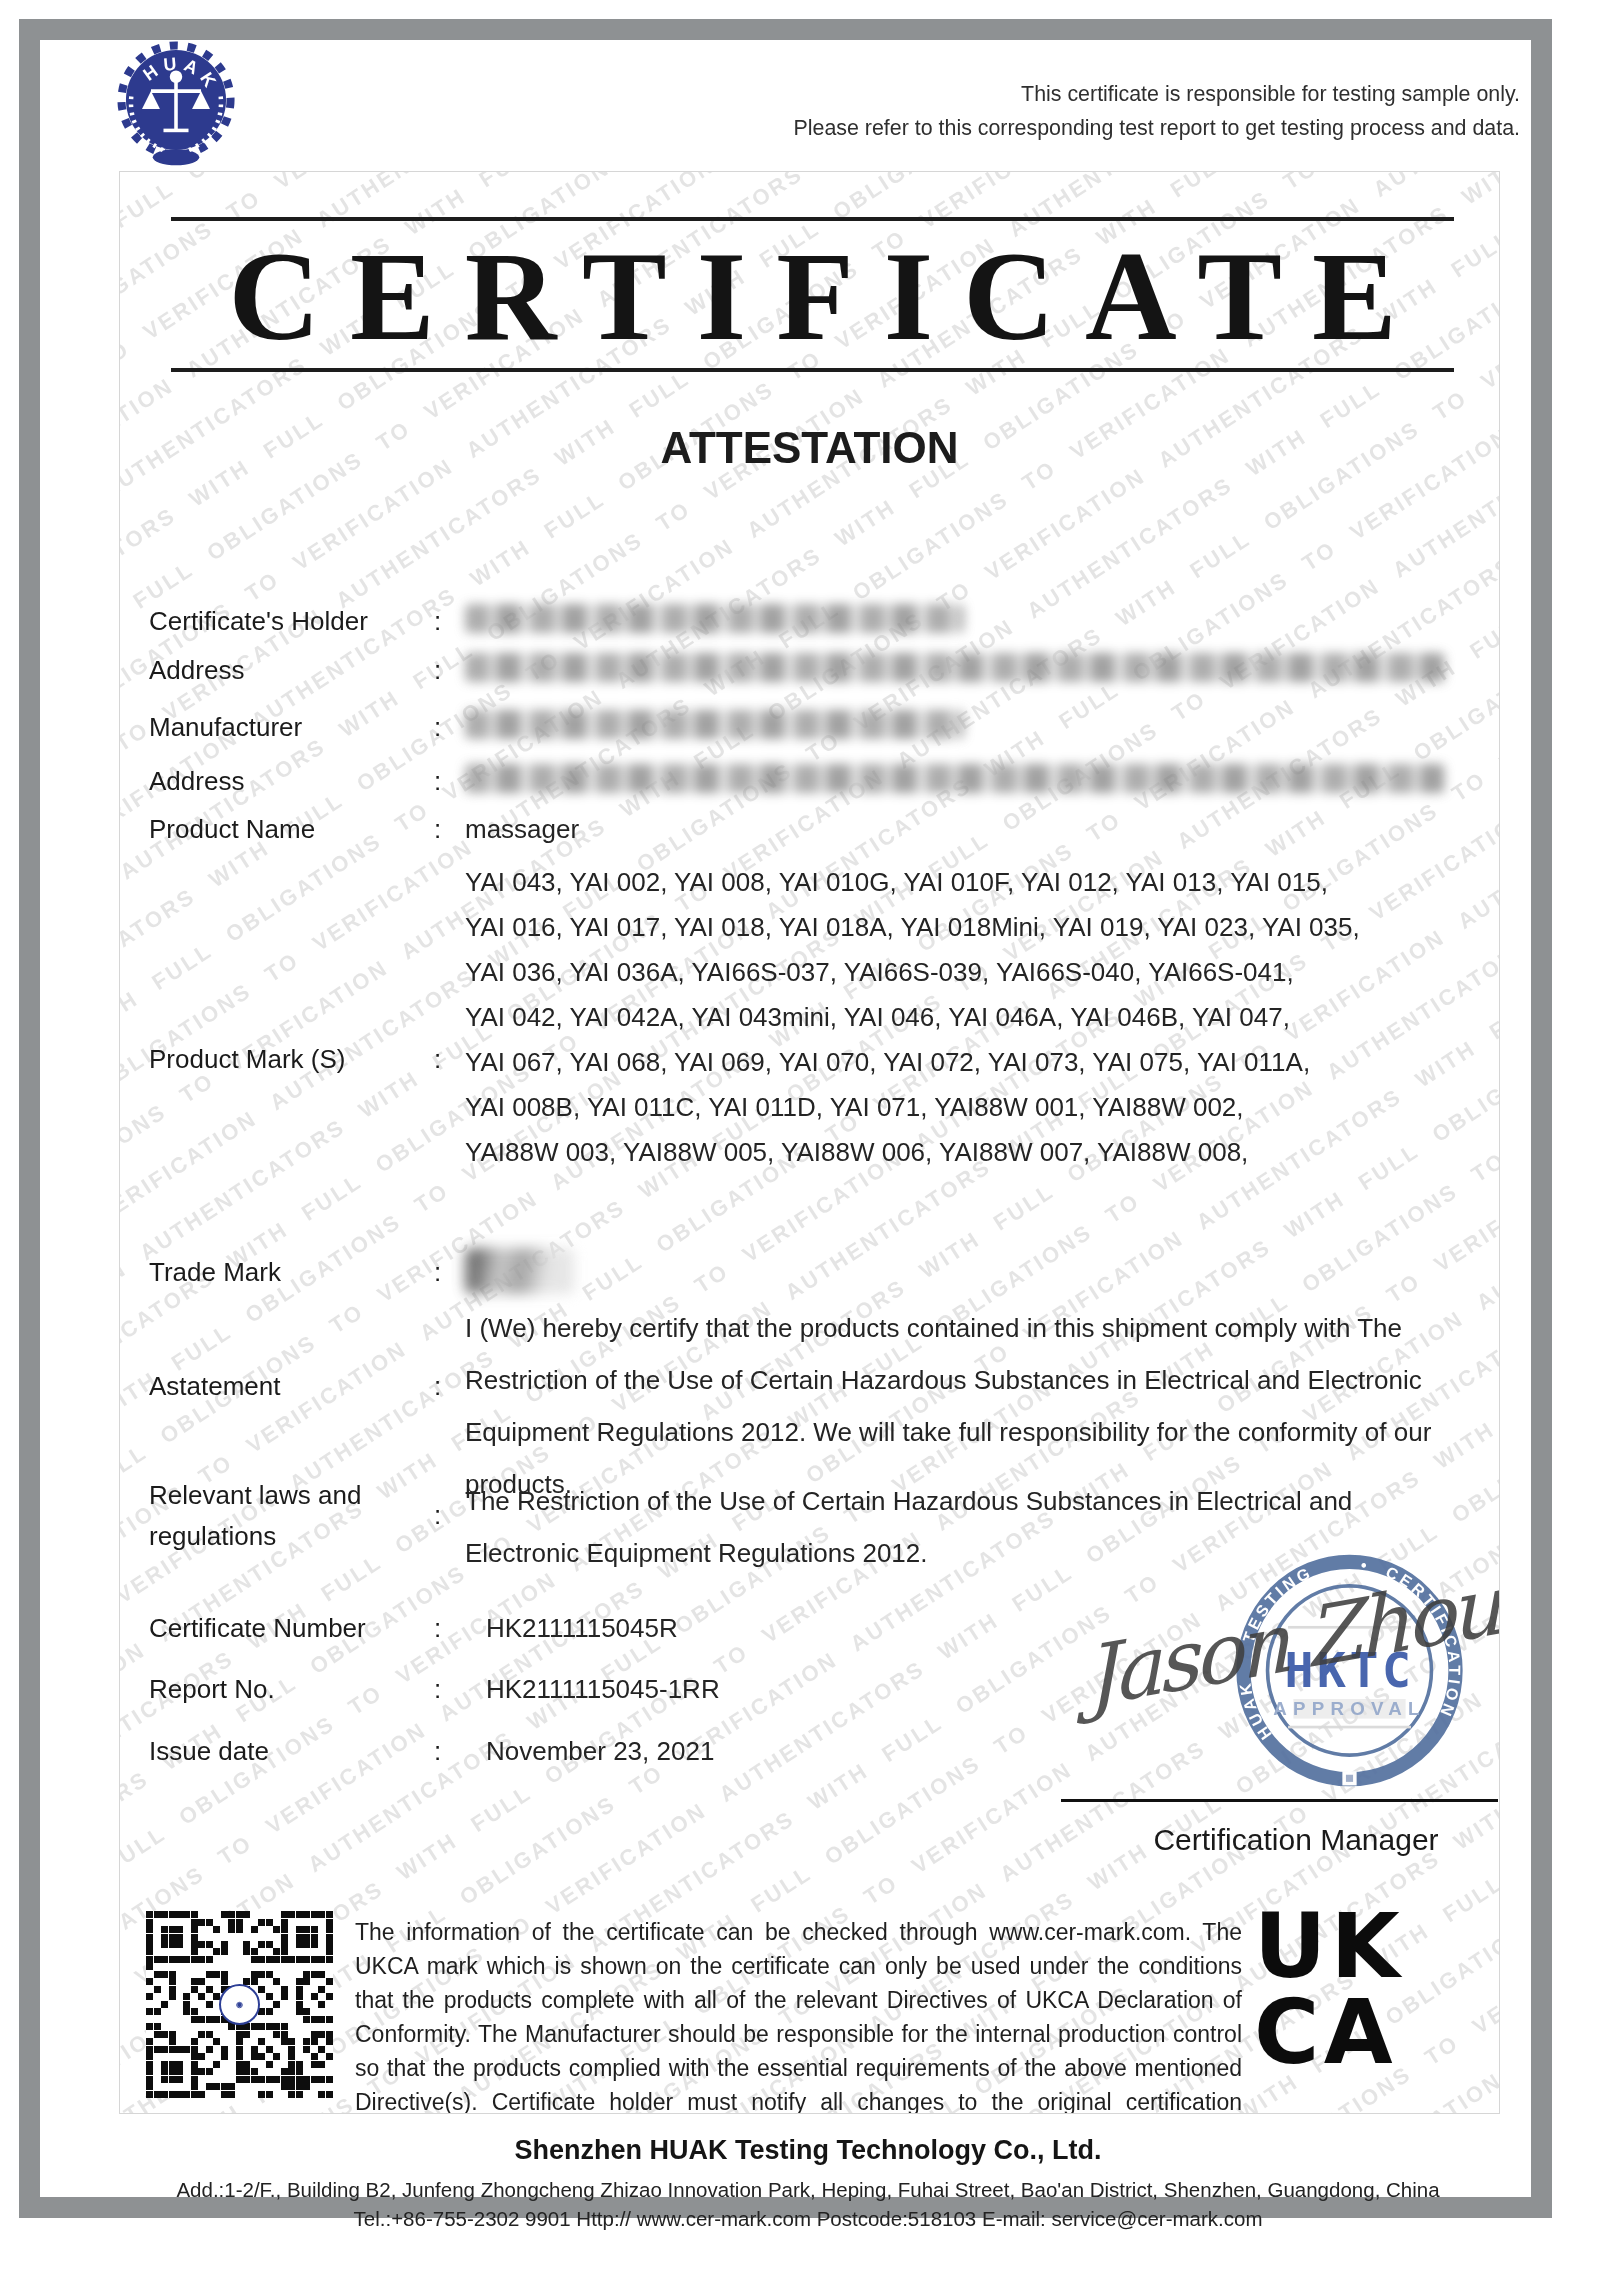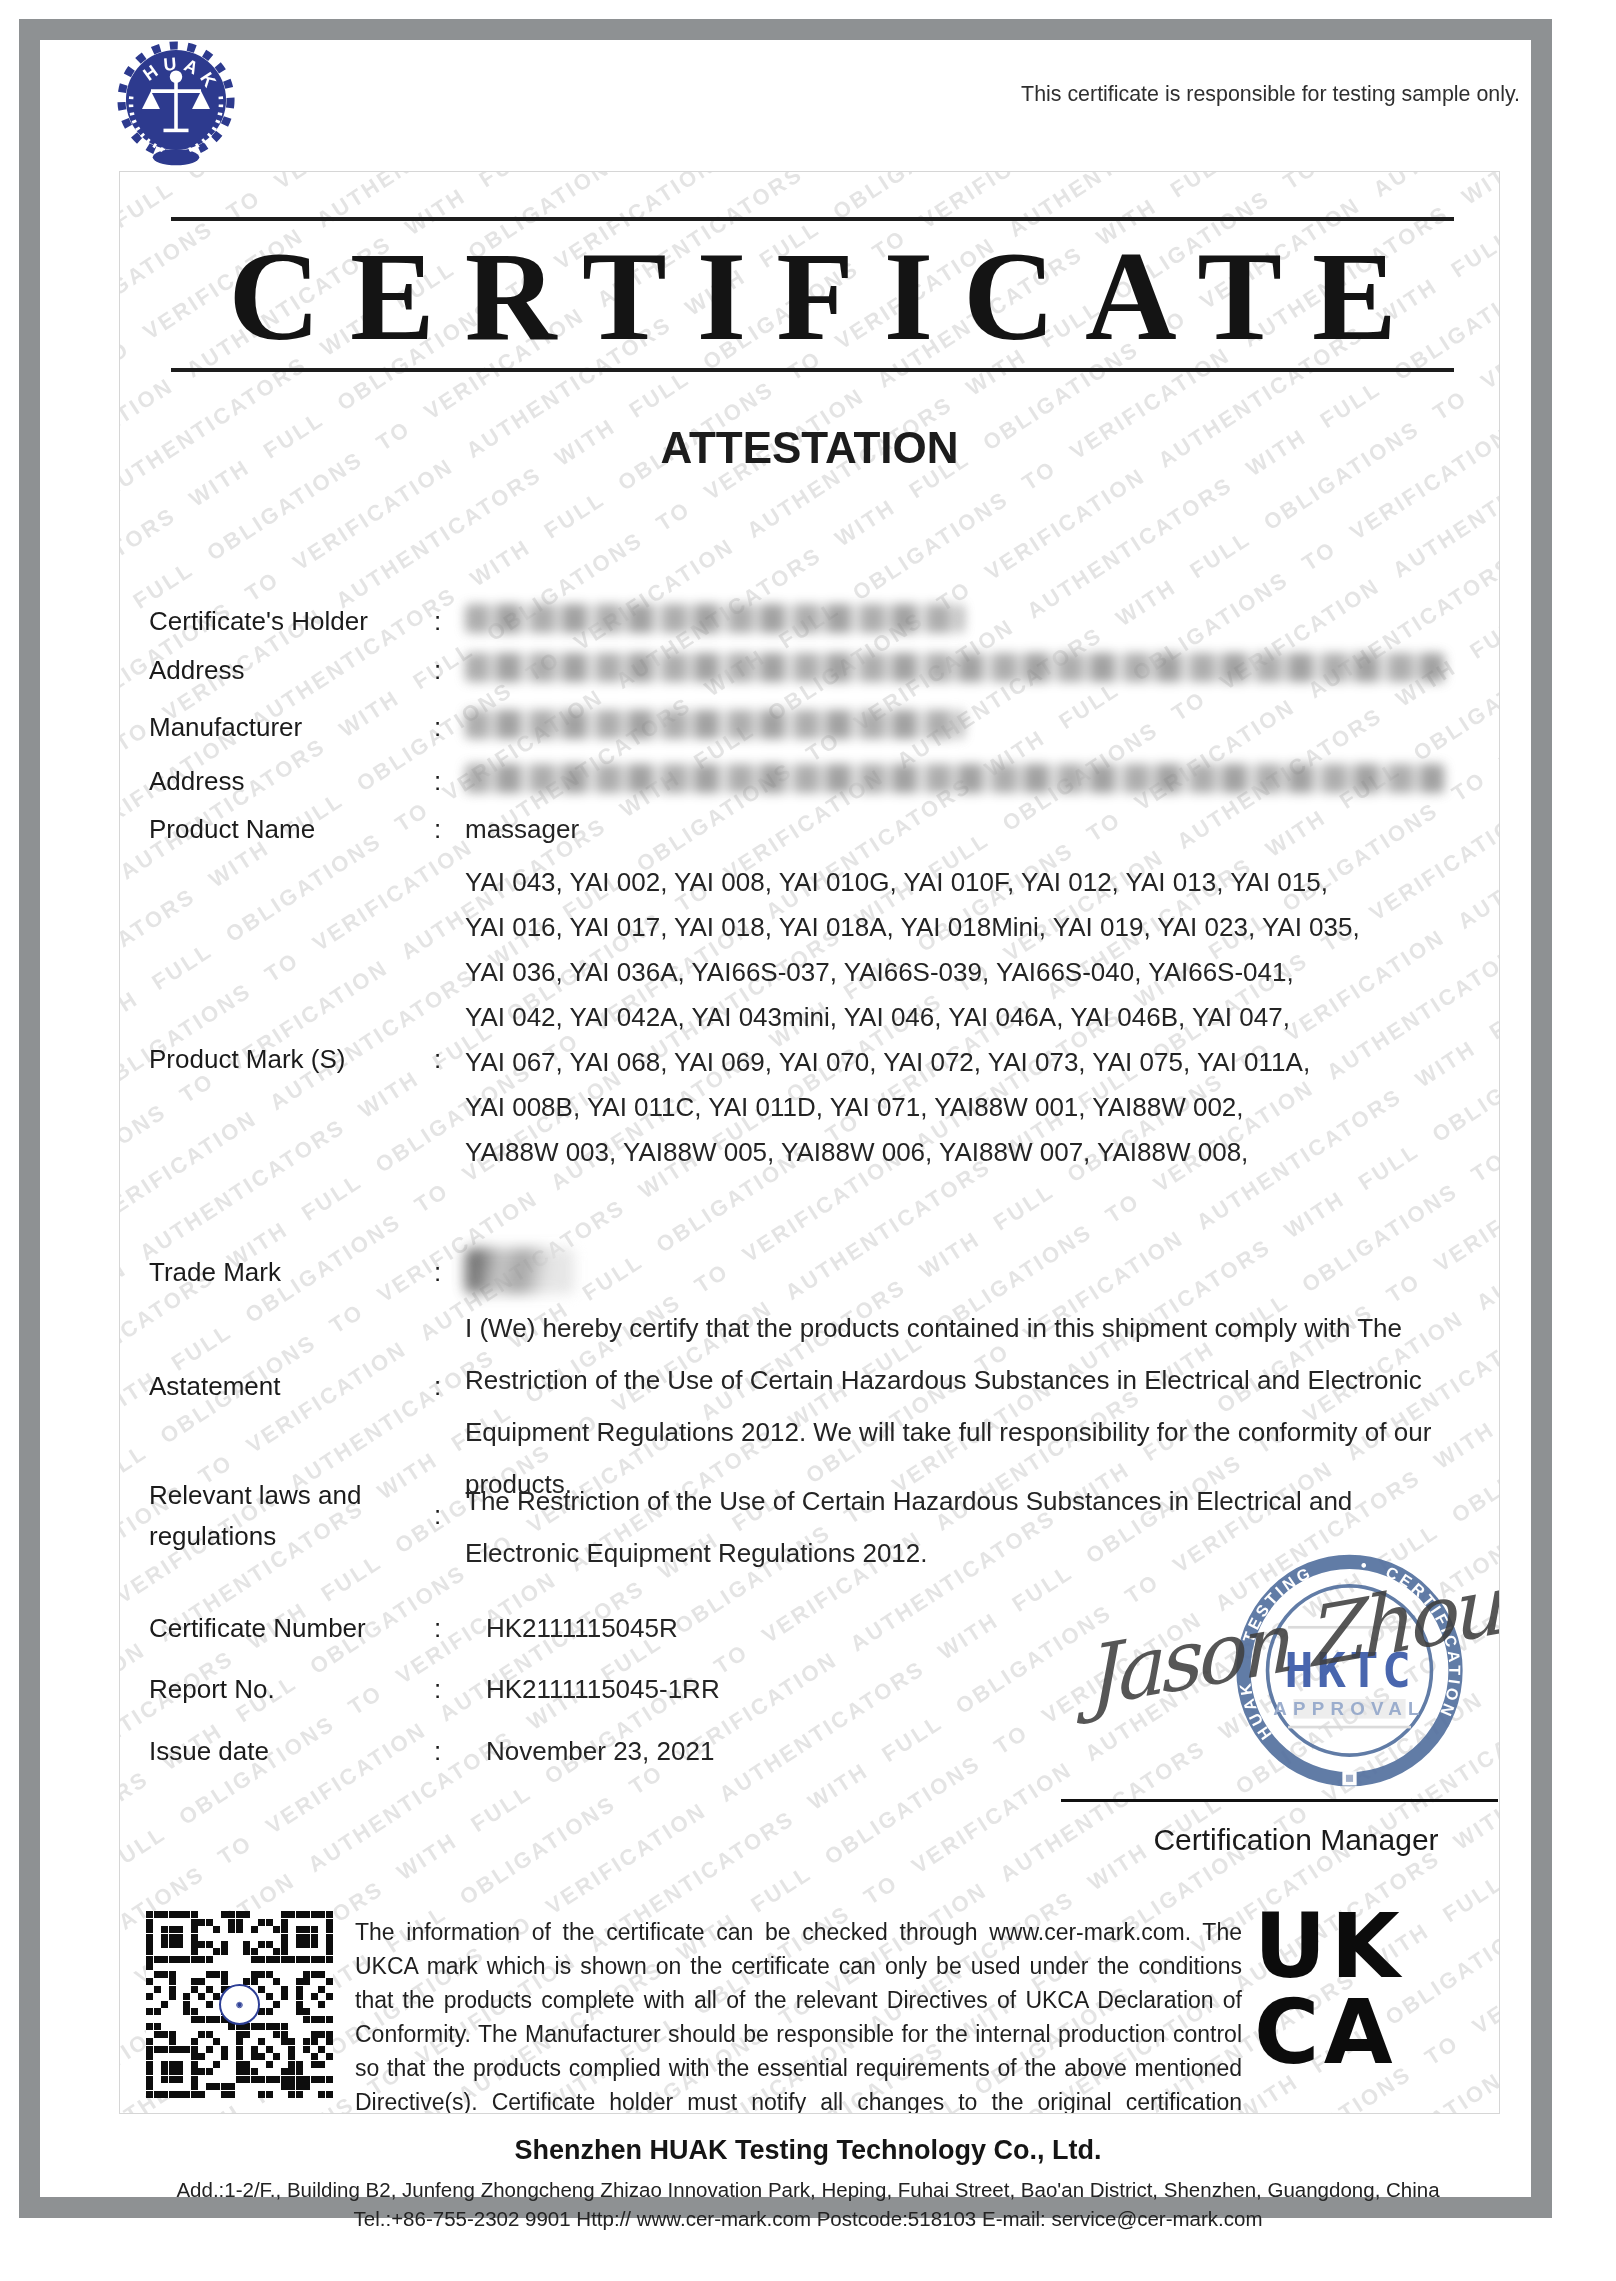--- a/index.html
+++ b/index.html
@@ -89,20 +89,21 @@
     <path d="M 38 56 L 28 76 L 48 76 Z" fill="#ffffff" stroke="none"></path>
     <path d="M 94 56 L 84 76 L 104 76 Z" fill="#ffffff" stroke="none"></path>
     <line x1="52" y1="100" x2="80" y2="100"></line>
   </g>
   <path d="M 16 62 Q 12 106 56 124" fill="none" stroke="#ffffff" stroke-width="5" stroke-dasharray="3 6"></path>
   <path d="M 116 62 Q 120 106 76 124" fill="none" stroke="#ffffff" stroke-width="5" stroke-dasharray="3 6"></path>
 </svg>
 
 <div class="disclaimer">
   <div>This certificate is responsible for testing sample only.</div>
+  <div>Please refer to this corresponding test report to get testing process and data.</div>
 </div>
 
 <div class="wm-box">
   <div class="wm-layer">
       <div class="wm-line" style="margin-left: 0px;">AUTHENTICATORS WITH FULL OBLIGATIONS TO VERIFICATION    AUTHENTICATORS WITH FULL OBLIGATIONS TO VERIFICATION    AUTHENTICATORS WITH FULL OBLIGATIONS TO VERIFICATION    AUTHENTICATORS WITH FULL OBLIGATIONS TO VERIFICATION    AUTHENTICATORS WITH FULL OBLIGATIONS TO VERIFICATION    AUTHENTICATORS WITH FULL OBLIGATIONS TO VERIFICATION    </div>
       <div class="wm-line" style="margin-left: -192px;">AUTHENTICATORS WITH FULL OBLIGATIONS TO VERIFICATION    AUTHENTICATORS WITH FULL OBLIGATIONS TO VERIFICATION    AUTHENTICATORS WITH FULL OBLIGATIONS TO VERIFICATION    AUTHENTICATORS WITH FULL OBLIGATIONS TO VERIFICATION    AUTHENTICATORS WITH FULL OBLIGATIONS TO VERIFICATION    AUTHENTICATORS WITH FULL OBLIGATIONS TO VERIFICATION    </div>
       <div class="wm-line" style="margin-left: -383px;">AUTHENTICATORS WITH FULL OBLIGATIONS TO VERIFICATION    AUTHENTICATORS WITH FULL OBLIGATIONS TO VERIFICATION    AUTHENTICATORS WITH FULL OBLIGATIONS TO VERIFICATION    AUTHENTICATORS WITH FULL OBLIGATIONS TO VERIFICATION    AUTHENTICATORS WITH FULL OBLIGATIONS TO VERIFICATION    AUTHENTICATORS WITH FULL OBLIGATIONS TO VERIFICATION    </div>
       <div class="wm-line" style="margin-left: -575px;">AUTHENTICATORS WITH FULL OBLIGATIONS TO VERIFICATION    AUTHENTICATORS WITH FULL OBLIGATIONS TO VERIFICATION    AUTHENTICATORS WITH FULL OBLIGATIONS TO VERIFICATION    AUTHENTICATORS WITH FULL OBLIGATIONS TO VERIFICATION    AUTHENTICATORS WITH FULL OBLIGATIONS TO VERIFICATION    AUTHENTICATORS WITH FULL OBLIGATIONS TO VERIFICATION    </div>
       <div class="wm-line" style="margin-left: -766px;">AUTHENTICATORS WITH FULL OBLIGATIONS TO VERIFICATION    AUTHENTICATORS WITH FULL OBLIGATIONS TO VERIFICATION    AUTHENTICATORS WITH FULL OBLIGATIONS TO VERIFICATION    AUTHENTICATORS WITH FULL OBLIGATIONS TO VERIFICATION    AUTHENTICATORS WITH FULL OBLIGATIONS TO VERIFICATION    AUTHENTICATORS WITH FULL OBLIGATIONS TO VERIFICATION    </div>
       <div class="wm-line" style="margin-left: 0px;">AUTHENTICATORS WITH FULL OBLIGATIONS TO VERIFICATION    AUTHENTICATORS WITH FULL OBLIGATIONS TO VERIFICATION    AUTHENTICATORS WITH FULL OBLIGATIONS TO VERIFICATION    AUTHENTICATORS WITH FULL OBLIGATIONS TO VERIFICATION    AUTHENTICATORS WITH FULL OBLIGATIONS TO VERIFICATION    AUTHENTICATORS WITH FULL OBLIGATIONS TO VERIFICATION    </div>

